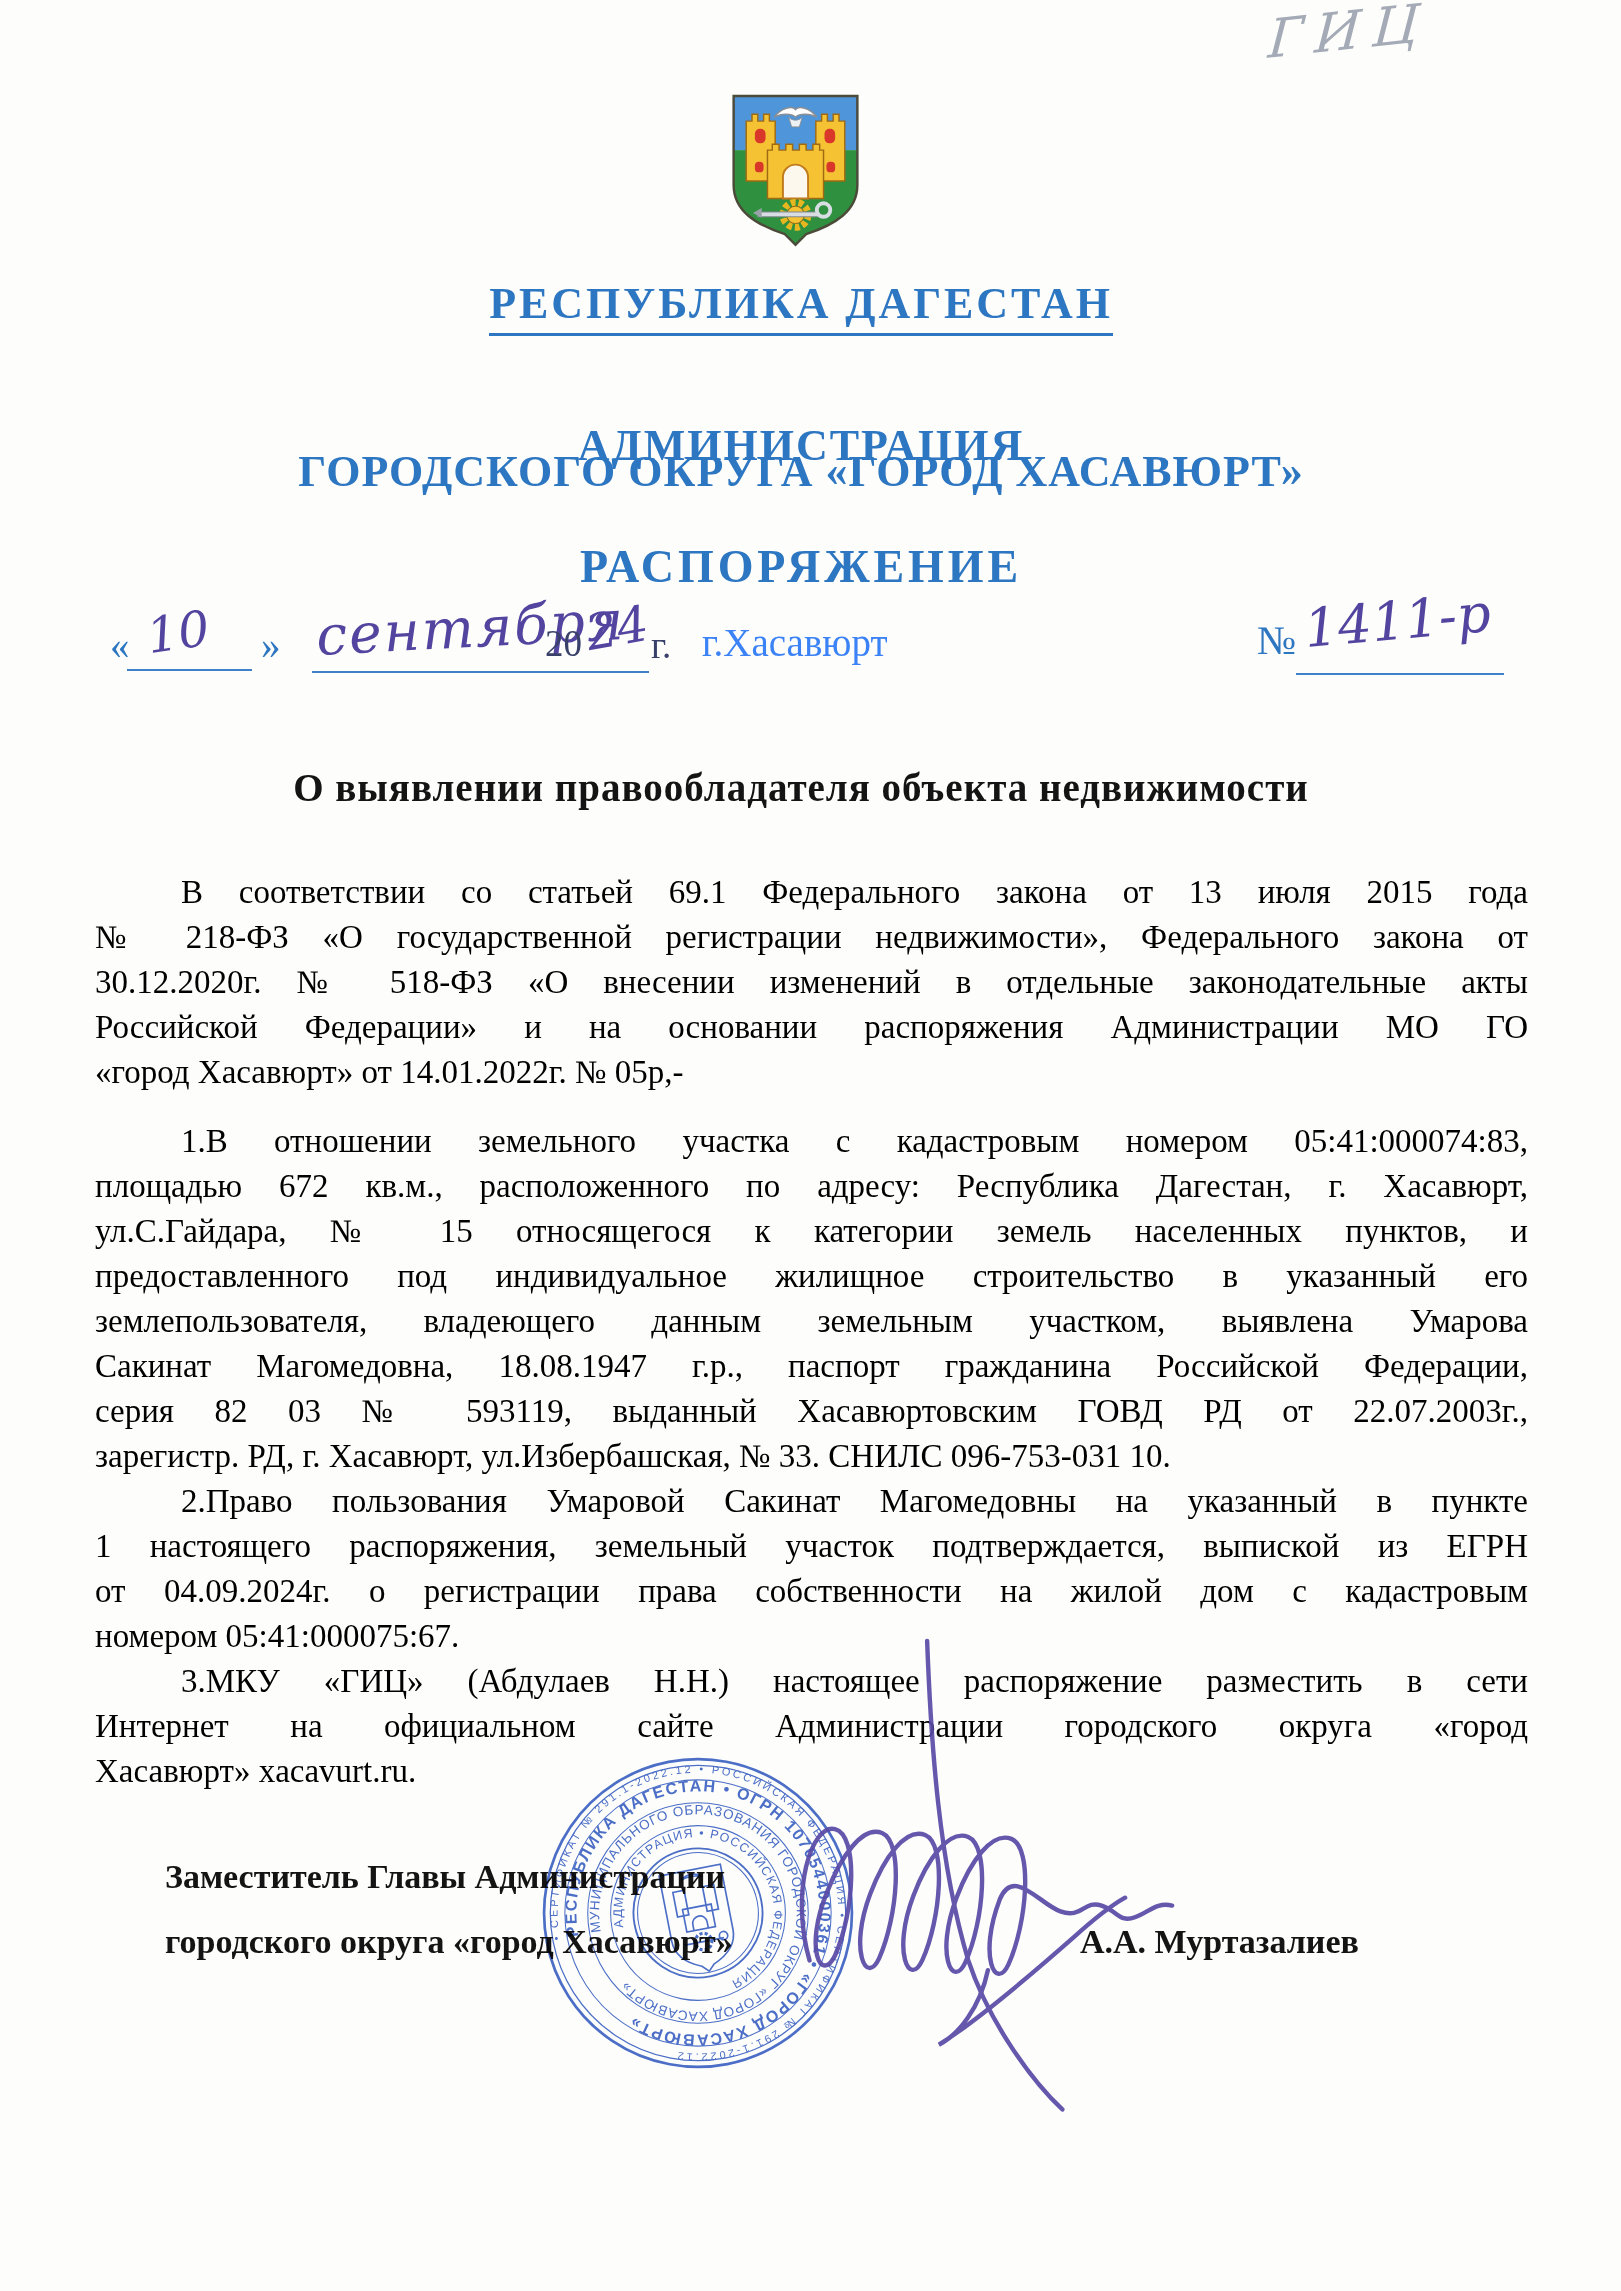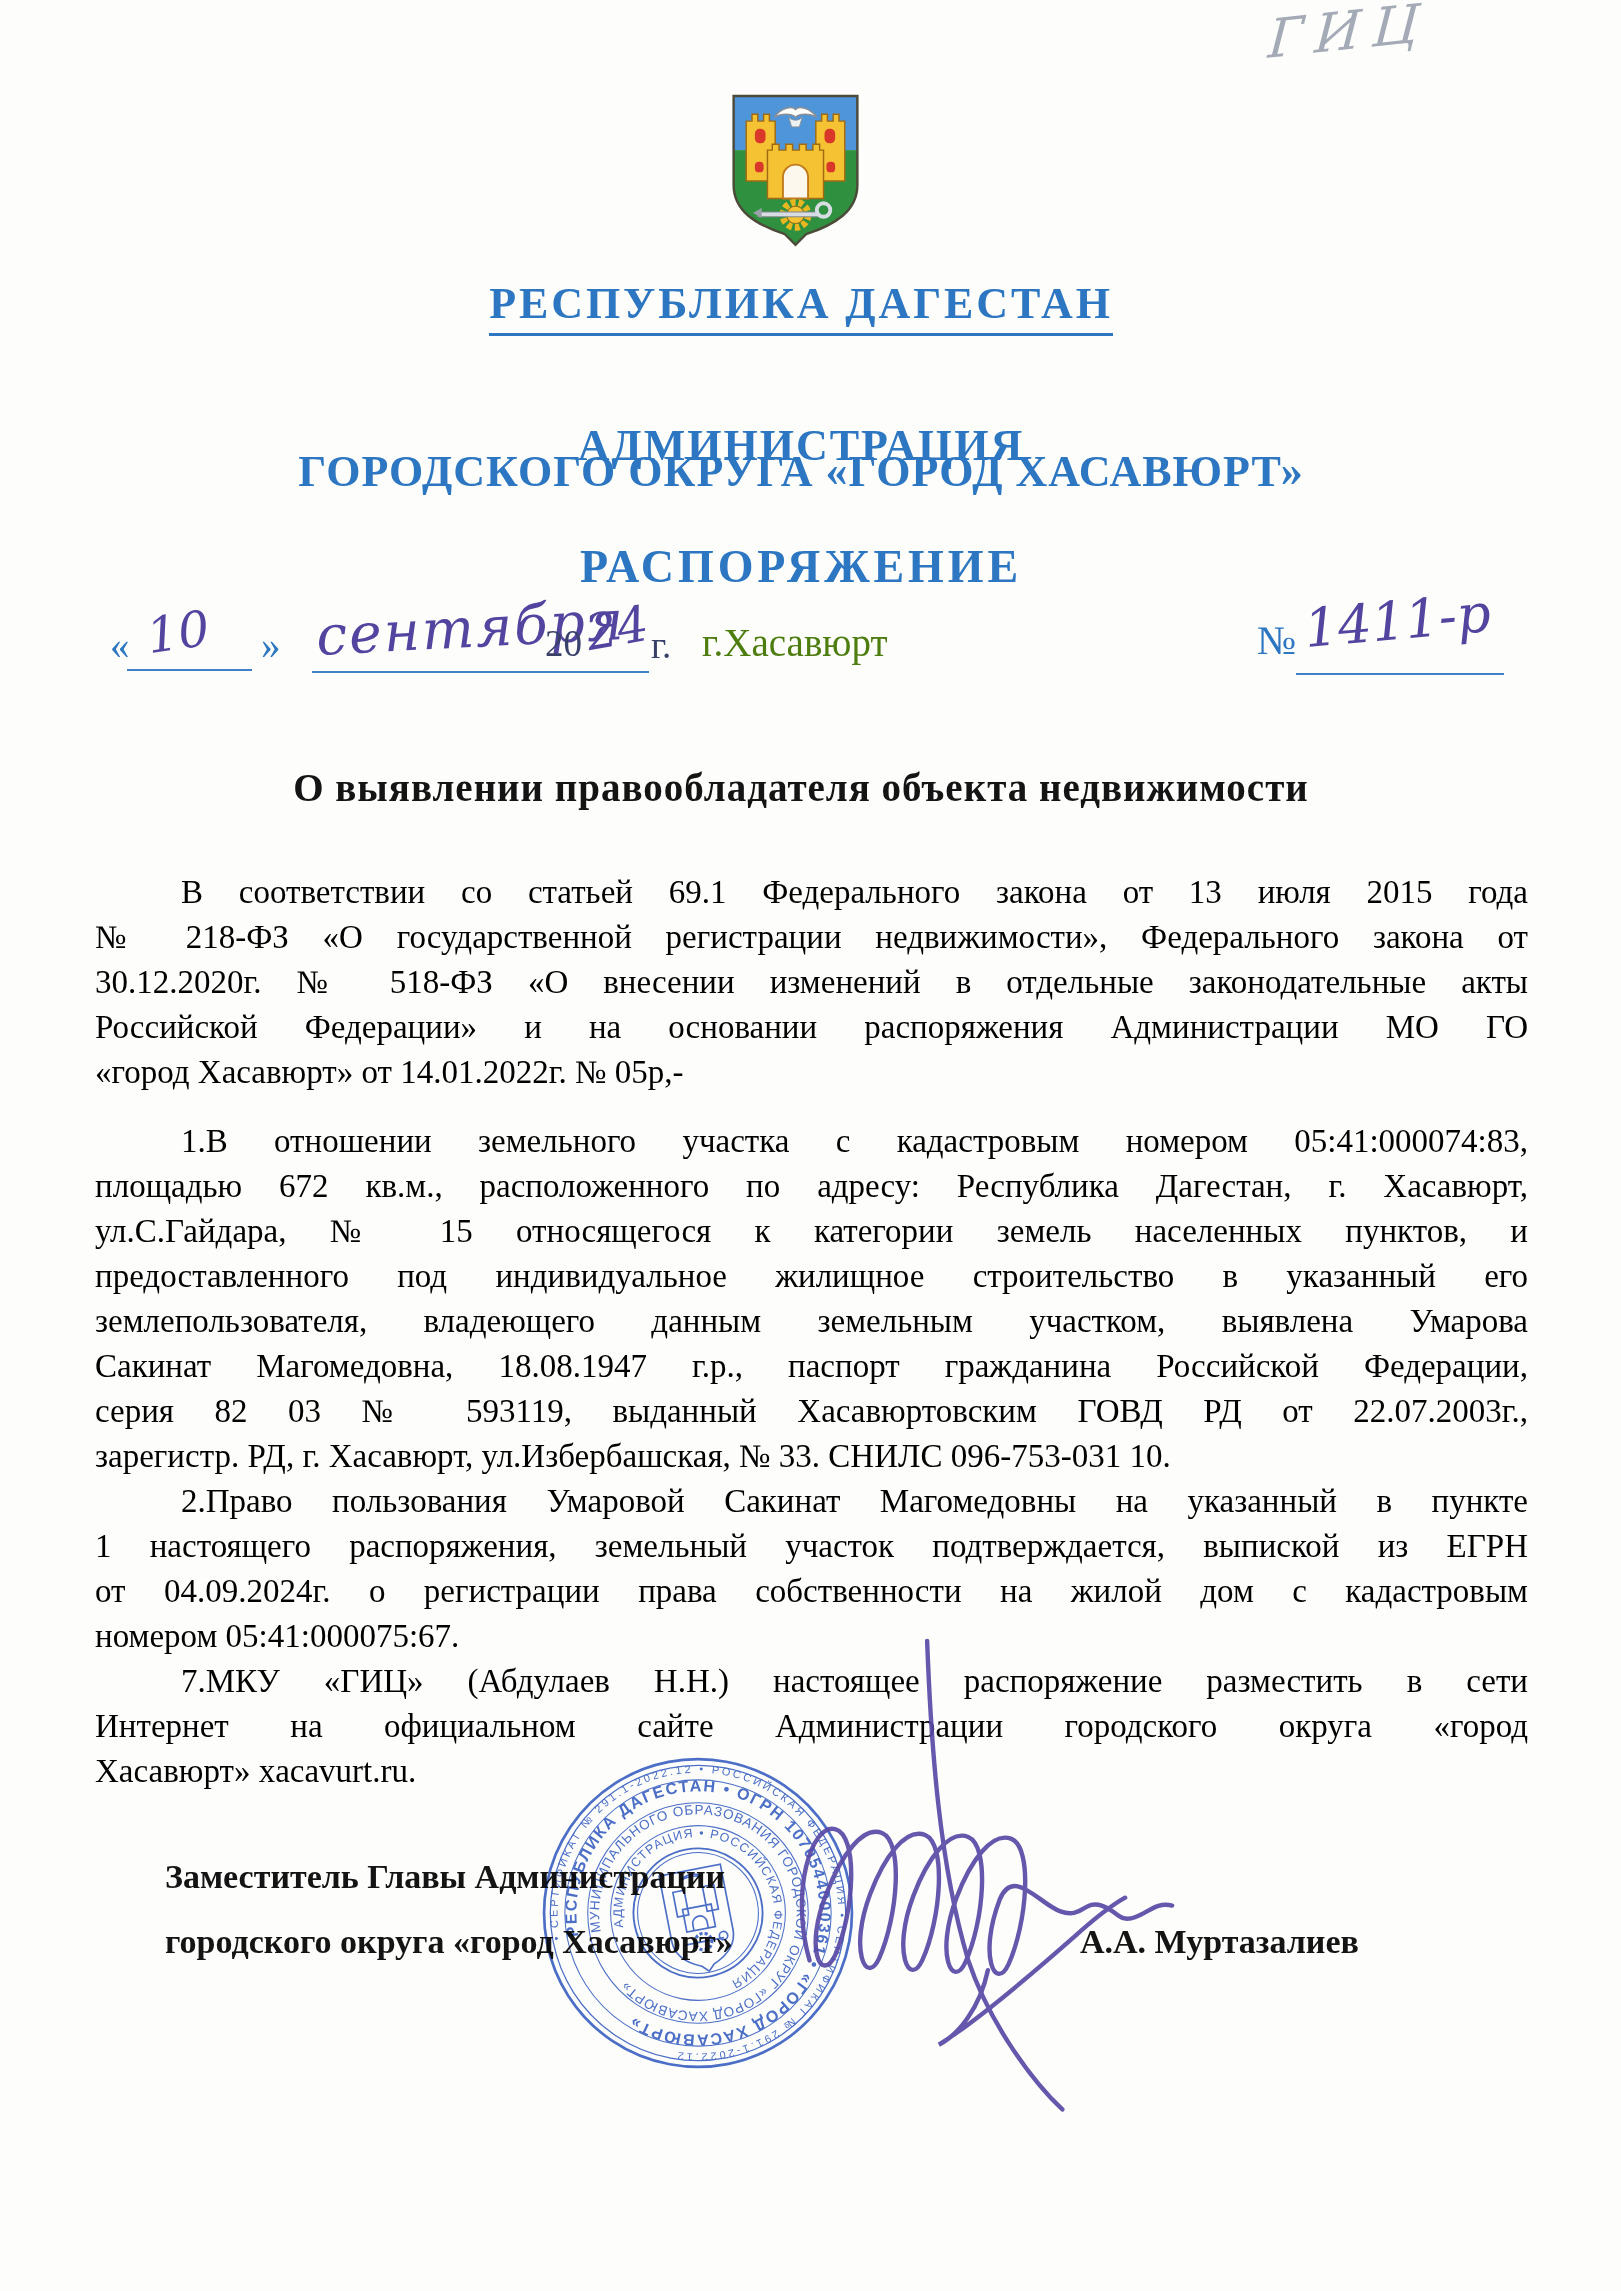--- a/index.html
+++ b/index.html
@@ -24,21 +24,21 @@
   .printed-blue{color:#2d76c1;font-size:39px;}
   .printed-dark{color:#39406a;font-size:37px;}
   .hand{font-family:"DejaVu Serif", serif;font-style:italic;color:#53459f;}
   .dl-q1{left:110px;top:13.7px;}
   .dl-day{left:147px;top:-3.9px;font-size:49px;transform:rotate(-8deg);}
   .dl-q2{left:261px;top:13.7px;}
   .dl-month{left:316px;top:-11.8px;font-size:55px;letter-spacing:2px;transform:rotate(-3deg);}
   .dl-century{left:545px;top:13.7px;}
   .dl-year{left:586px;top:-7.8px;font-size:49px;transform:rotate(-10deg);}
   .dl-gsuffix{left:651px;top:15.7px;}
-  .dl-city{left:702px;top:11.8px;font-size:39px;color:#4d7c0f;}
+  .dl-city{left:702px;top:11.8px;font-size:39px;color:#3b82f6;}
   .dl-nolabel{left:1257px;top:7.8px;font-size:41px;color:#2d76c1;}
   .dl-number{left:1304px;top:-17.6px;font-size:53px;transform:rotate(-5deg);}
   .uline{position:absolute;height:0;border-top:2.9px solid #3f80c8;}
   .ul-day{left:127px;top:61px;width:125px;}
   .ul-month{left:312px;top:63px;width:337px;}
   .ul-number{left:1296px;top:65px;width:208px;}
   
   .doc-title{top:765px;font-size:39px;font-weight:bold;color:#141414;letter-spacing:1px;}
   .body-text{
     position:absolute;left:95px;top:870px;width:1433px;
@@ -150,21 +150,21 @@
         <div class="pline">серия 82 03 № 593119, выданный Хасавюртовским ГОВД РД от 22.07.2003г.,</div>
         <div class="pline last">зарегистр. РД, г. Хасавюрт, ул.Избербашская, № 33. СНИЛС 096-753-031 10.</div>
       </div>
       <div class="para">
         <div class="pline first">2.Право пользования Умаровой Сакинат Магомедовны на указанный в пункте</div>
         <div class="pline">1 настоящего распоряжения, земельный участок подтверждается, выпиской из ЕГРН</div>
         <div class="pline">от 04.09.2024г. о регистрации права собственности на жилой дом с кадастровым</div>
         <div class="pline last">номером 05:41:000075:67.</div>
       </div>
       <div class="para">
-        <div class="pline first">7.МКУ «ГИЦ» (Абдулаев Н.Н.) настоящее распоряжение разместить в сети</div>
+        <div class="pline first">3.МКУ «ГИЦ» (Абдулаев Н.Н.) настоящее распоряжение разместить в сети</div>
         <div class="pline">Интернет на официальном сайте Администрации городского округа «город</div>
         <div class="pline last">Хасавюрт» xacavurt.ru.</div>
       </div>
     </div>
 
   <div class="sig-pos1">Заместитель Главы Администрации</div>
   <div class="sig-pos2">городского округа «город Хасавюрт»</div>
   <div class="sig-name">А.А. Муртазалиев</div>
 
   <svg class="stamp" viewBox="0 0 300 300" aria-hidden="true">

